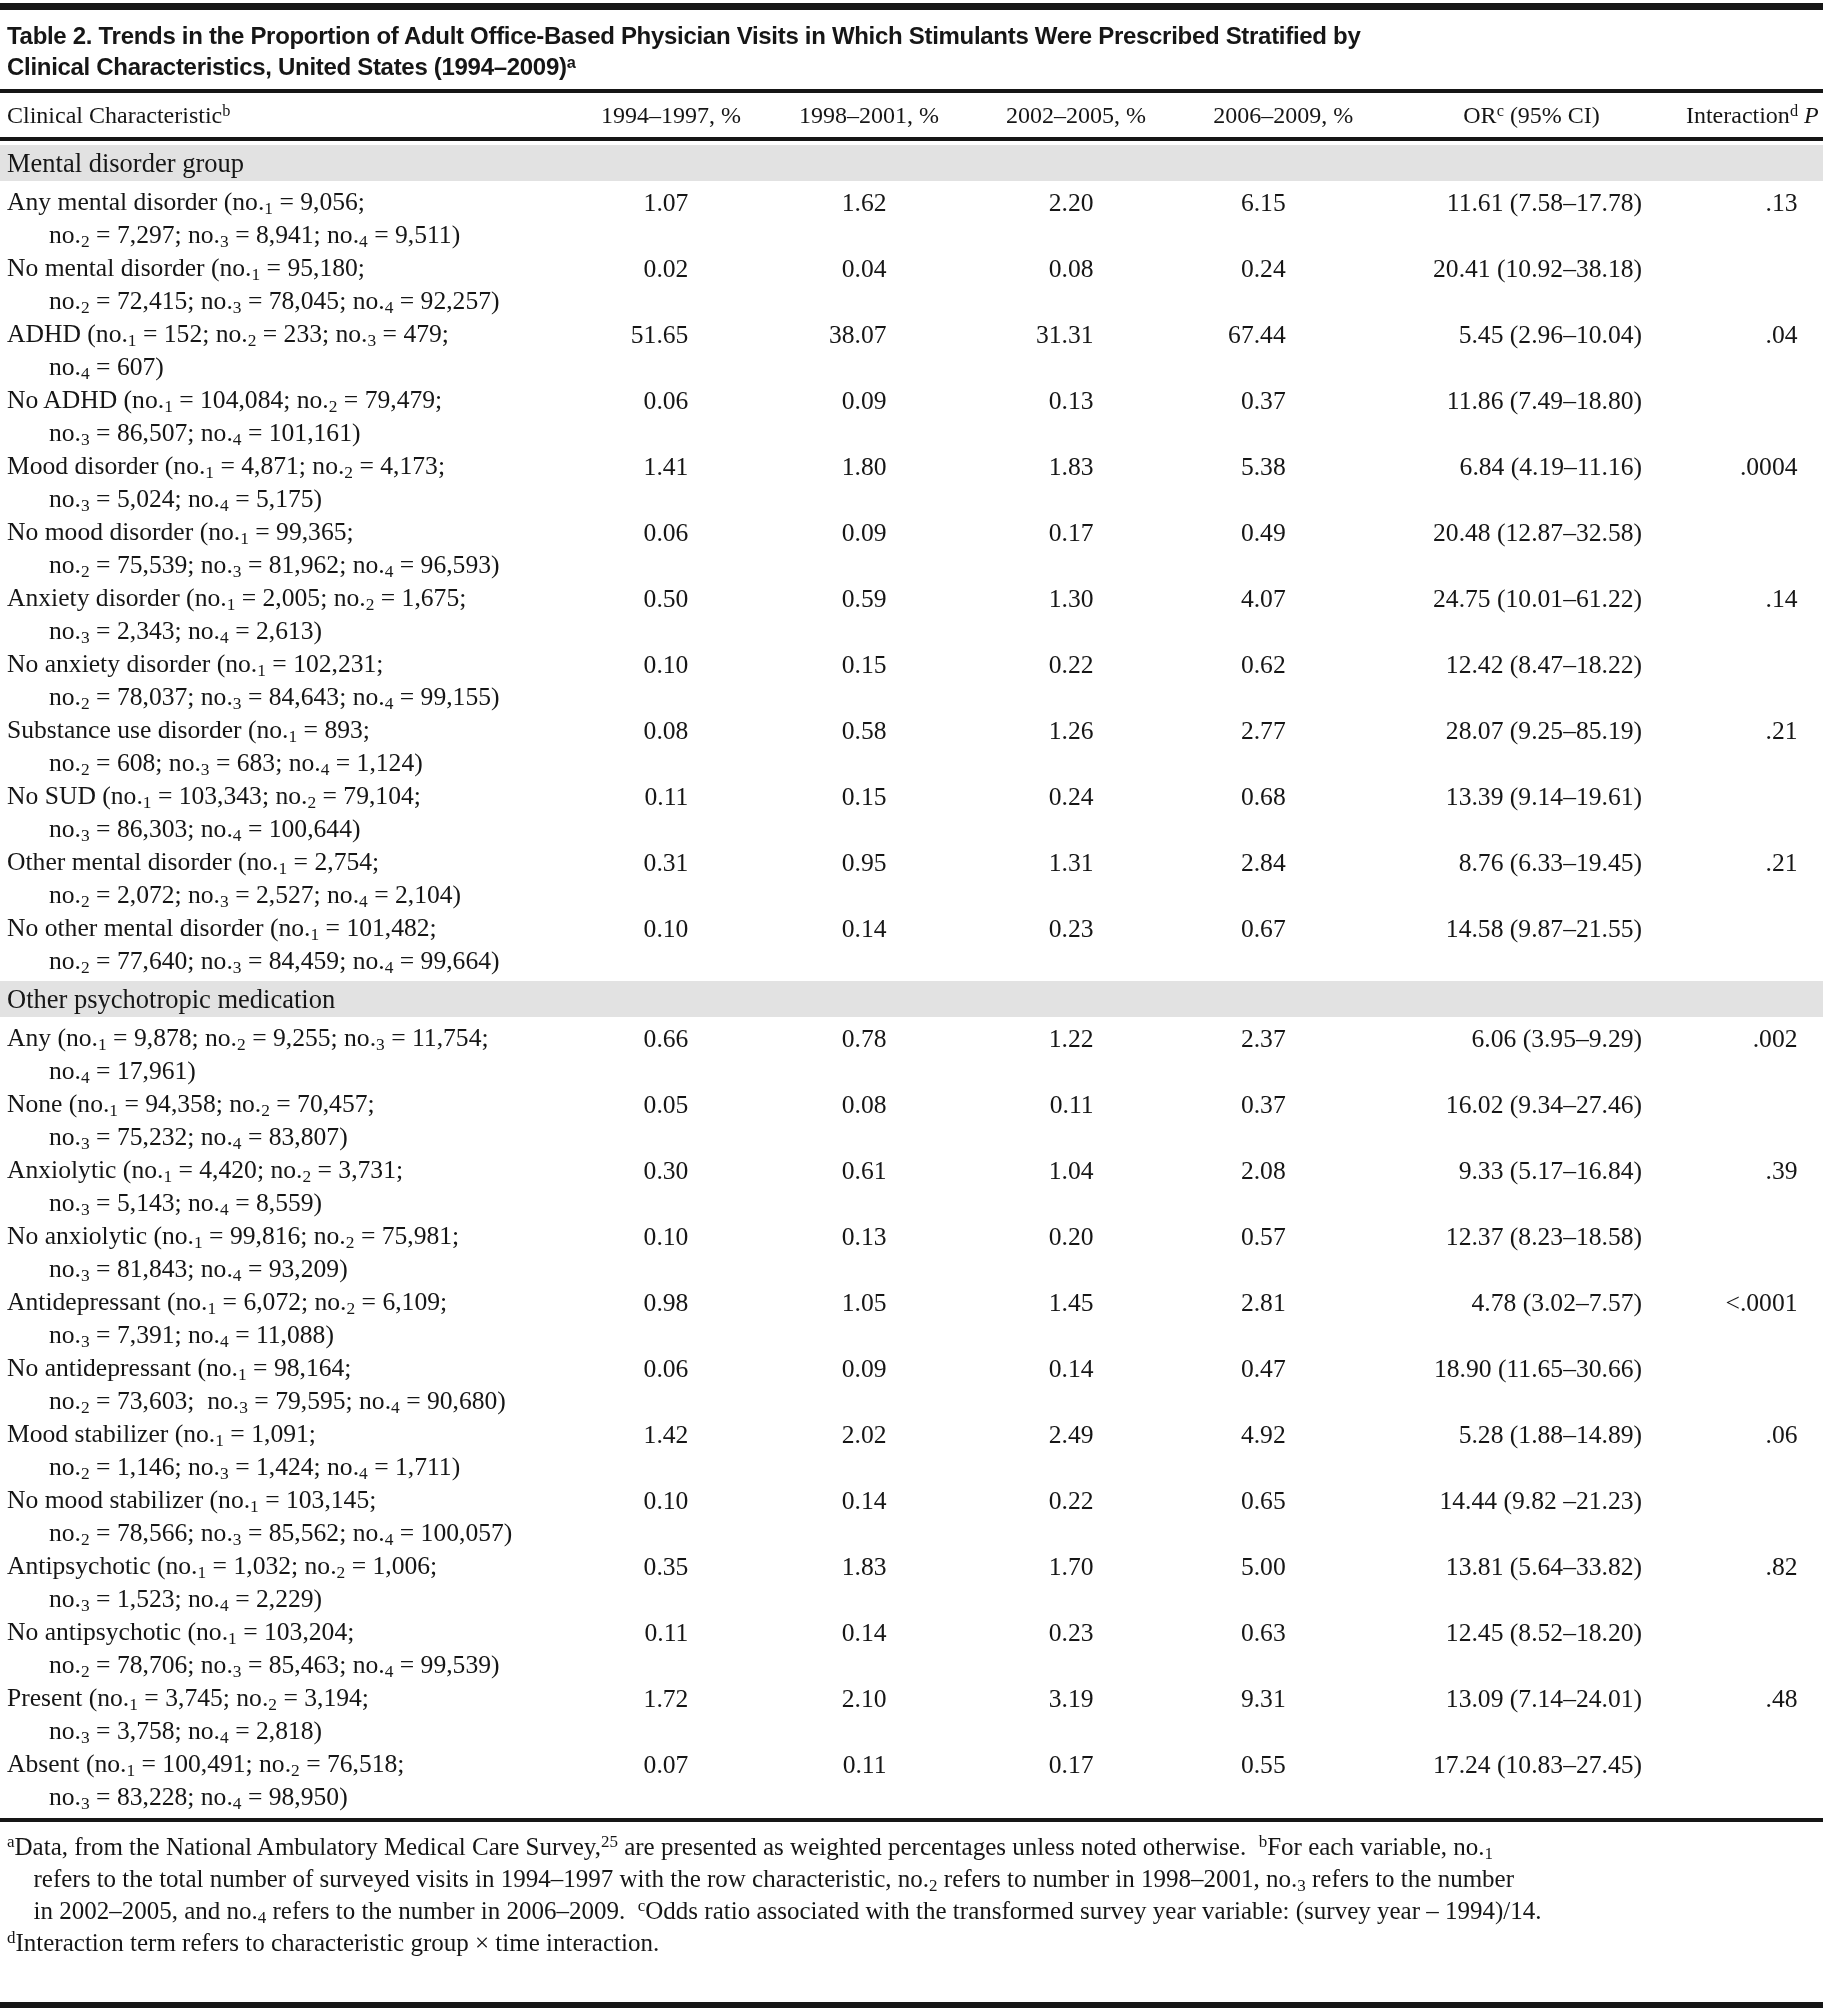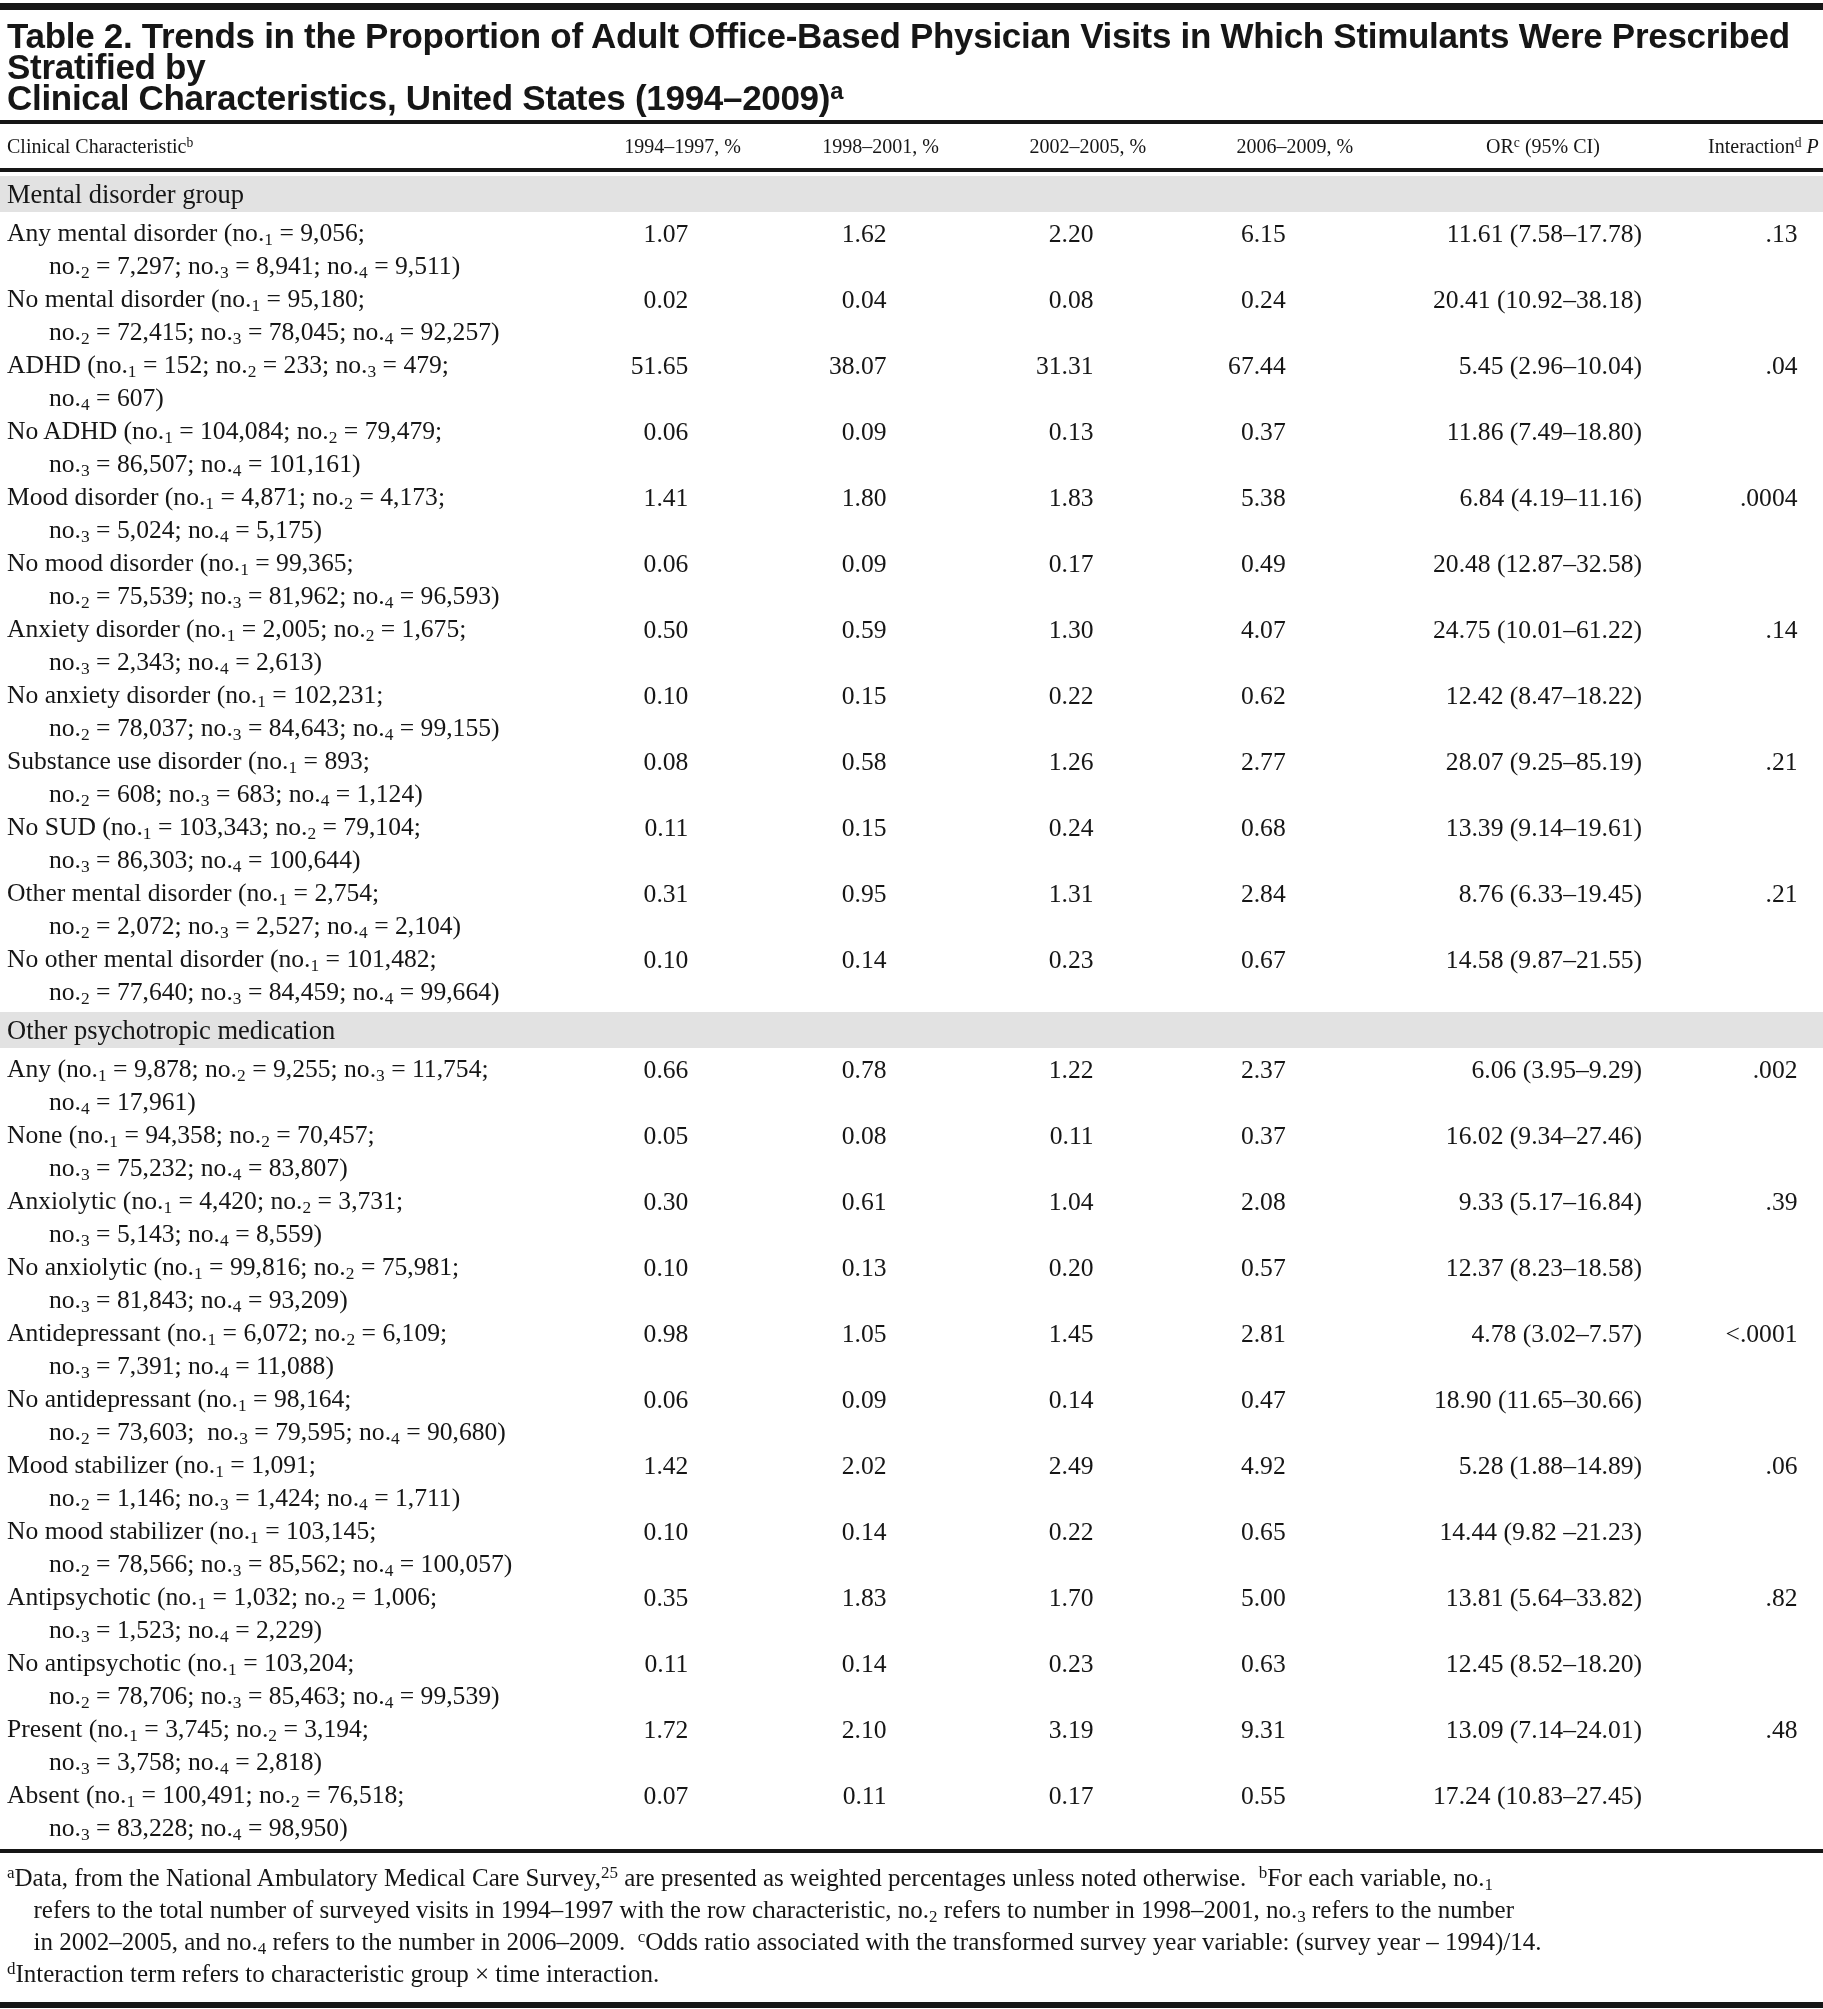--- a/index.html
+++ b/index.html
@@ -4,28 +4,28 @@
 <style>
   html,body { margin:0; padding:0; background:#fff; }
   .page {
     position:relative; width:1824px; height:2010px; overflow:hidden;
     background:var(--bg,#ffffff); color:var(--ink,#161616);
     font-family:"Liberation Serif", serif; box-sizing:border-box;
   }
   .topbar { height:7px; background:var(--ink,#161616); margin-top:2.6px; }
   .title {
     font-family:"Liberation Sans", sans-serif; font-weight:bold;
-    font-size:35px; line-height:31px; letter-spacing:-0.3px;
+    font-size:24px; line-height:31px; letter-spacing:-0.3px;
     margin:10.6px 7px 7px 7px; white-space:pre-line; color:var(--ink,#161616);
   }
   .rule-med { height:3.5px; background:var(--ink,#161616); }
   .rule-thick { height:4.4px; background:var(--ink,#161616); margin-top:5.3px; }
   table { border-collapse:separate; border-spacing:0; table-layout:fixed; width:1824px; }
   thead th {
-    font-weight:normal; font-size:20px; line-height:28px;
+    font-weight:normal; font-size:24px; line-height:28px;
     padding:8.8px 0 8px 0; border-bottom:4.4px solid var(--ink,#161616);
     text-align:right; vertical-align:bottom; white-space:pre;
   }
   th.label-h { text-align:left; padding-left:7px; }
   th.year-h { padding-right:3.5px; }
   th.or-h   { padding-right:44px; }
   th.p-h    { padding-right:5.3px; }
   .section-row td {
     background:var(--band,#e2e2e2); font-size:26.5px; line-height:32px;
     padding:1.8px 0 1.8px 7px; border-top:4.4px solid #fff; border-bottom:4.4px solid #fff;

